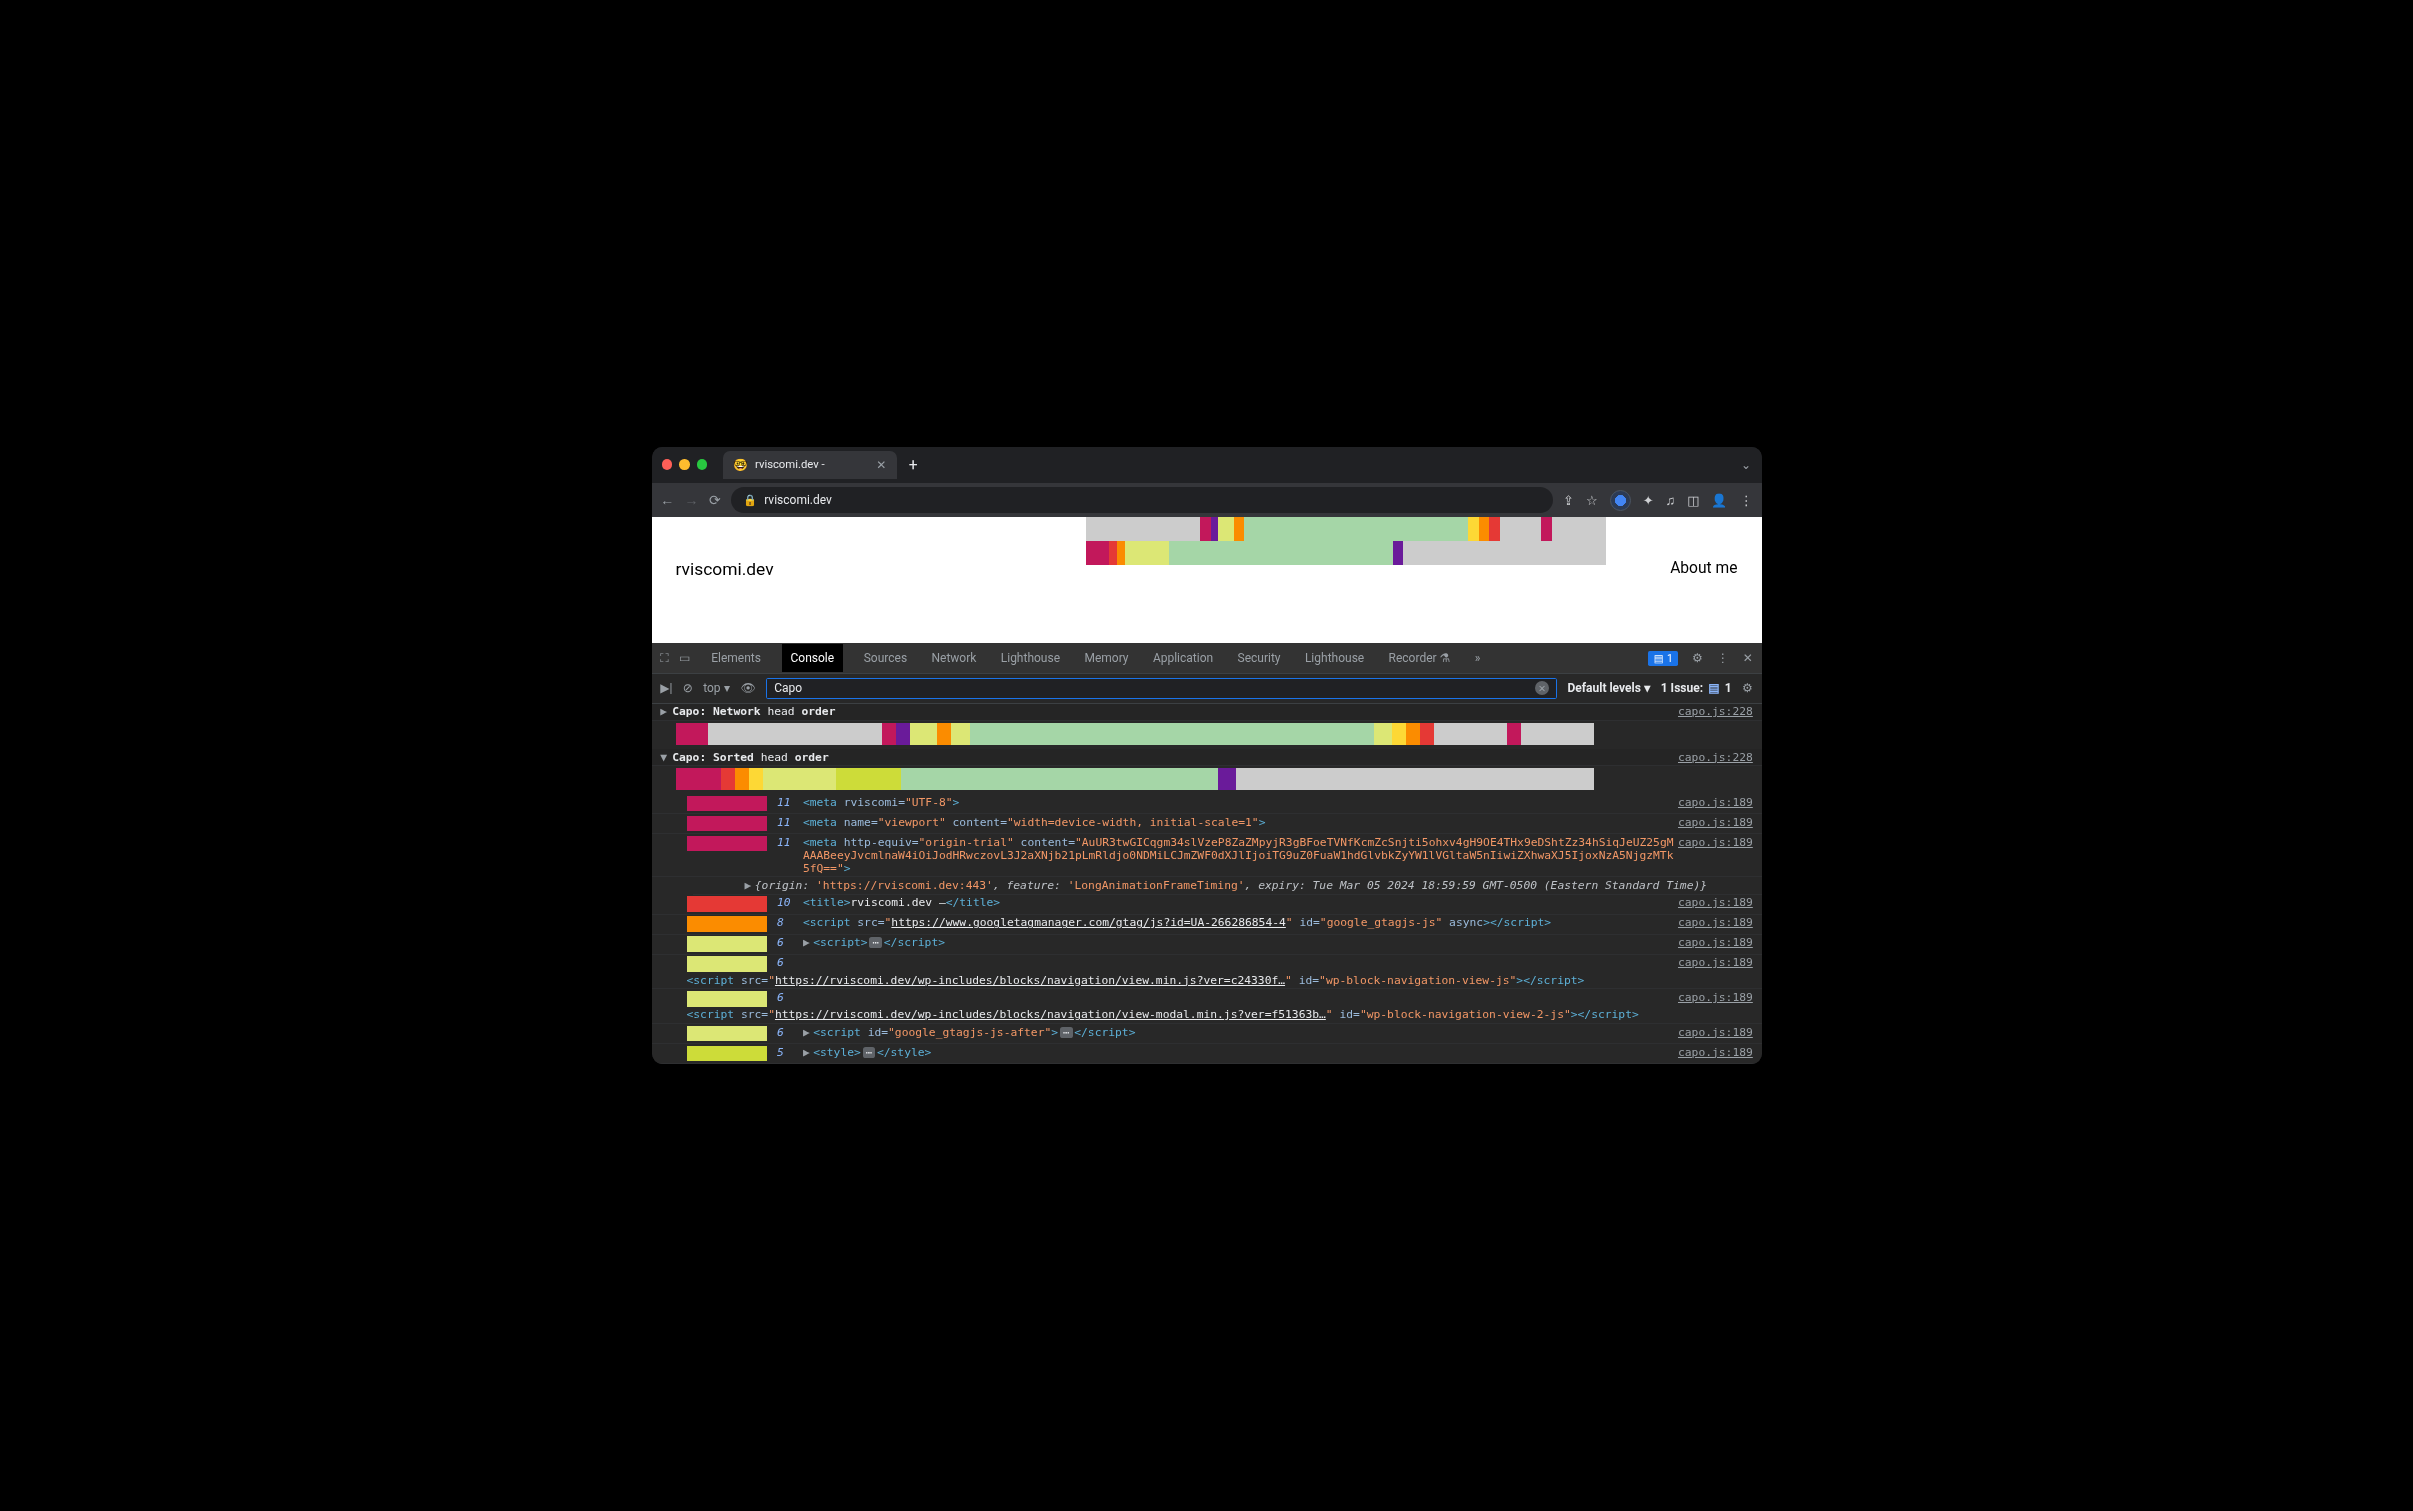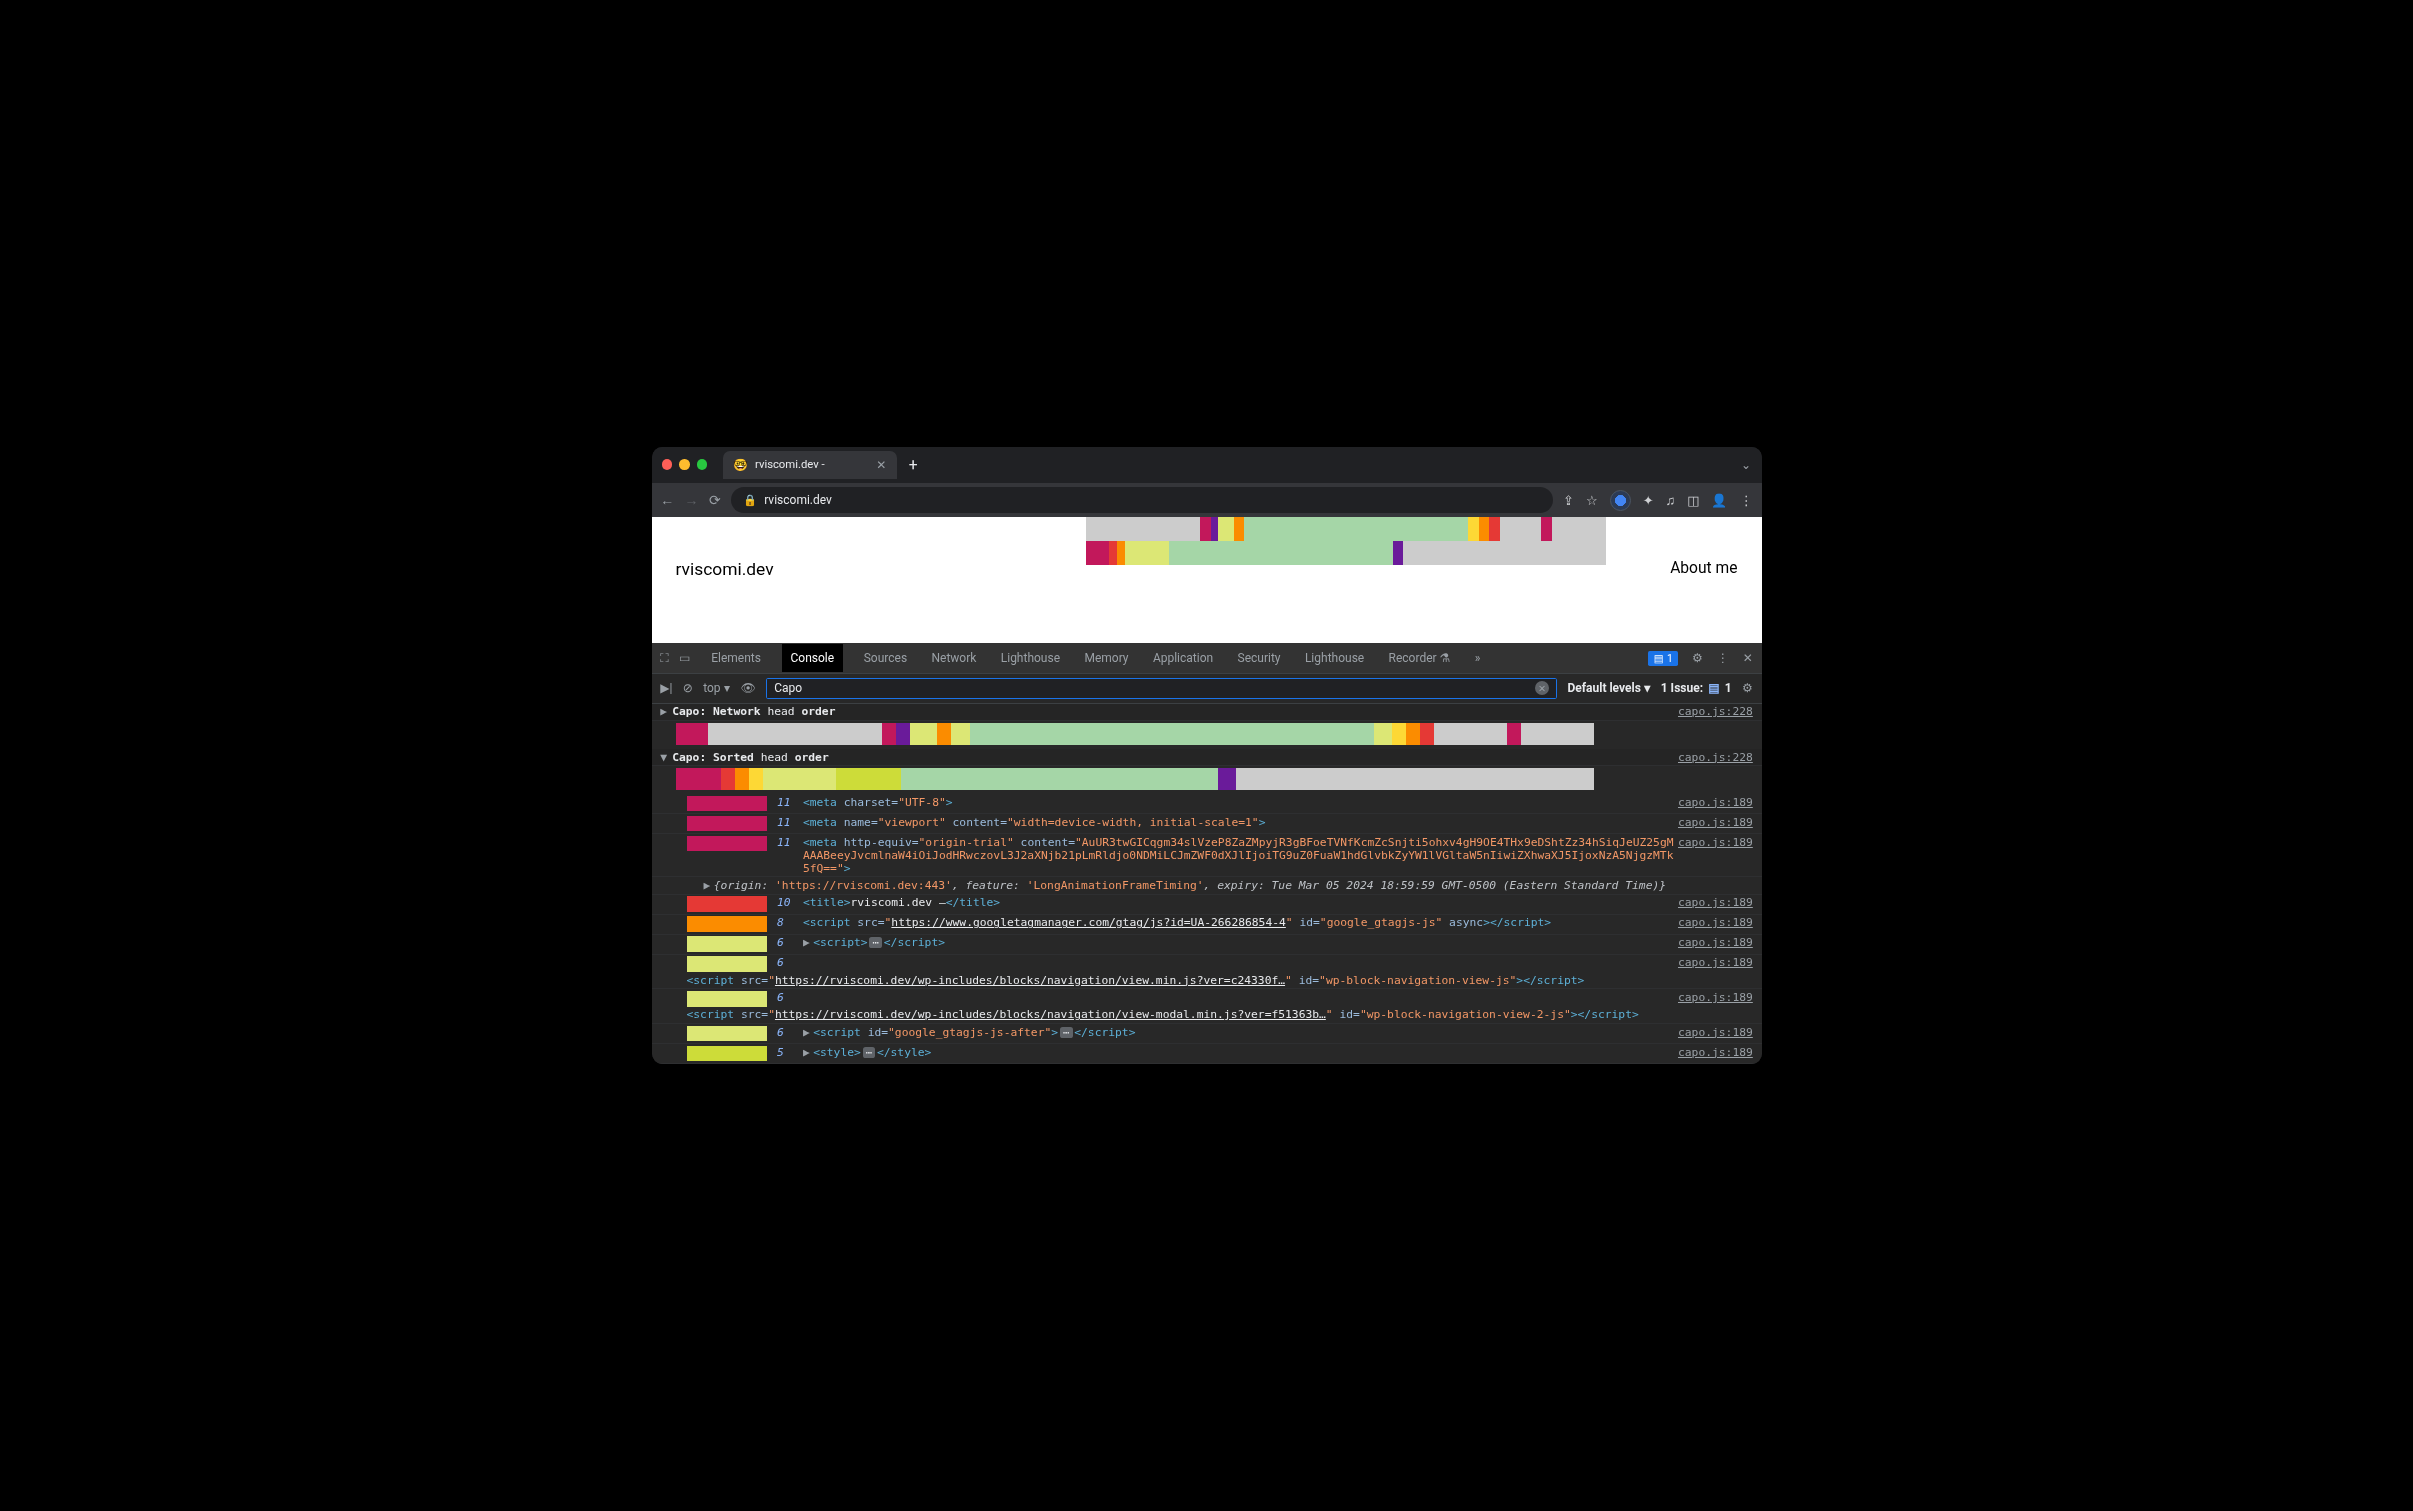--- a/index.html
+++ b/index.html
@@ -166,21 +166,21 @@
   .swatch { width:80px; height:15.6px; margin-right:10.4px; flex-shrink:0; }
   .weight { color:#8ab4f8; width:26px; display:inline-block; flex-shrink:0;font-style:italic; }
   .code { font-family: Menlo, monospace; white-space: pre-wrap; word-break: break-all; flex:1; }
   .code .tag { color:#5db0d7; }
   .code .attr { color:#9bbbdc; }
   .code .str { color:#f29766; }
   .code .url { color:#e8eaed; text-decoration: underline; }
   .code .ital { font-style: italic; color:#bdc1c6; }
   .code .val { color:#f29766; }
   .entry .source-link { flex-shrink:0; }
-  .entry-full { padding-left: 52px; }
+  .entry-full { padding-left: 52px; margin-left: 41px; }
   .entry-wrap { flex-basis: 100%; padding-top:1.7px; }
   .ellipsis-badge {
     background:#5f6368; color:#e8eaed; border-radius:2.6px;
     padding:0 3.5px; font-size:9.6px; margin:0 1.7px;
   }
   .tri { color:#9aa0a6; margin-right:3.5px; }
   .sw-11 { background:#c2185b; }
   .sw-10 { background:#e53935; }
   .sw-8  { background:#fb8c00; }
   .sw-6  { background:#dce775; }
@@ -361,21 +361,21 @@
           <div class="seg" style="background: rgb(205, 220, 57); width: 7%;"></div>
           <div class="seg" style="background: rgb(165, 214, 167); width: 34.5%;"></div>
           <div class="seg" style="background: rgb(106, 27, 154); width: 2%;"></div>
           <div class="seg" style="background: rgb(204, 204, 204); width: 39%;"></div>
         </div>
 
       <div id="entries">
           <div class="entry">
             <div class="swatch sw-11"></div>
             <span class="weight">11</span>
-            <span class="code"><span class="tag">&lt;meta</span> <span class="attr">charset=</span><span class="str">"UTF-8"</span><span class="tag">&gt;</span></span>
+            <span class="code"><span class="tag">&lt;meta</span> <span class="attr">rviscomi=</span><span class="str">"UTF-8"</span><span class="tag">&gt;</span></span>
             <span class="source-link">capo.js:189</span>
           </div>
           <div class="entry">
             <div class="swatch sw-11"></div>
             <span class="weight">11</span>
             <span class="code"><span class="tag">&lt;meta</span> <span class="attr">name=</span><span class="str">"viewport"</span> <span class="attr">content=</span><span class="str">"width=device-width, initial-scale=1"</span><span class="tag">&gt;</span></span>
             <span class="source-link">capo.js:189</span>
           </div>
           <div class="entry">
             <div class="swatch sw-11"></div>

